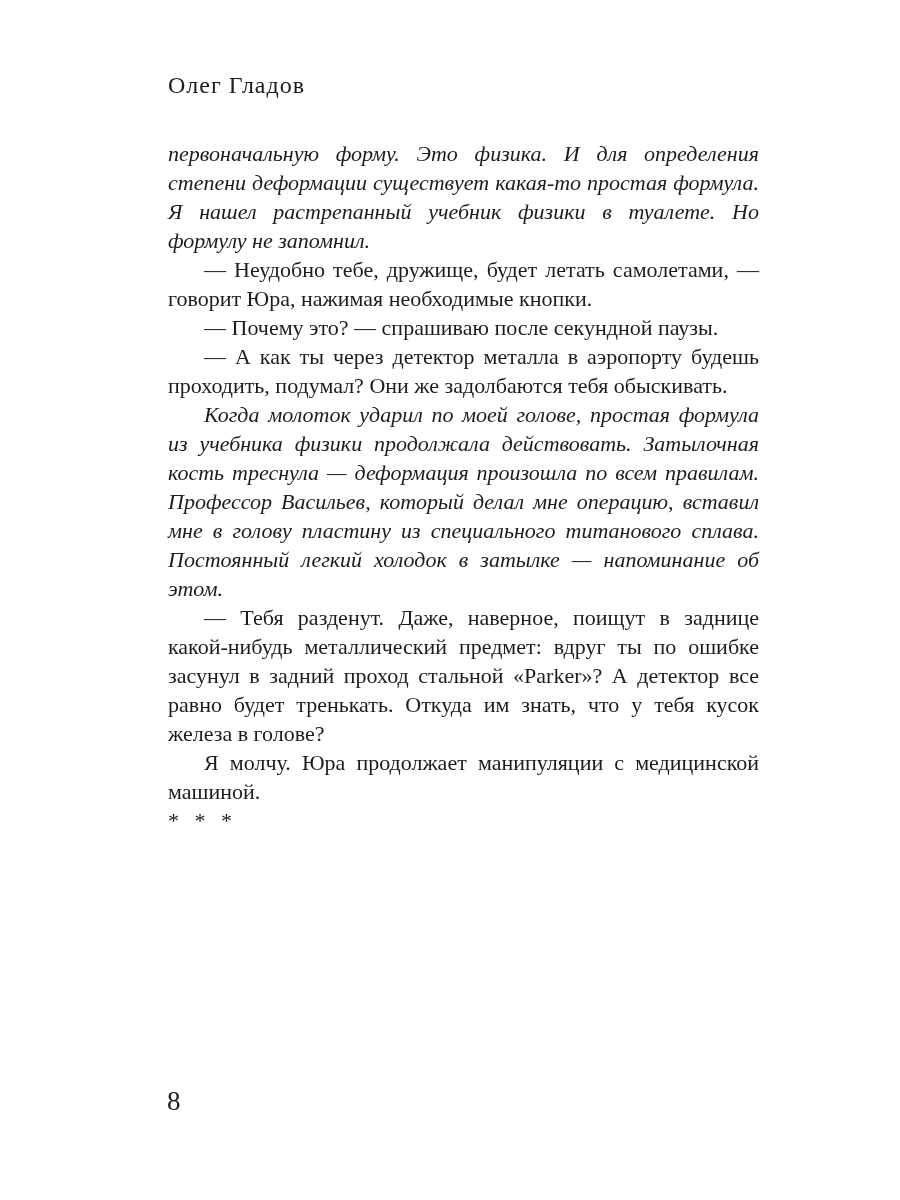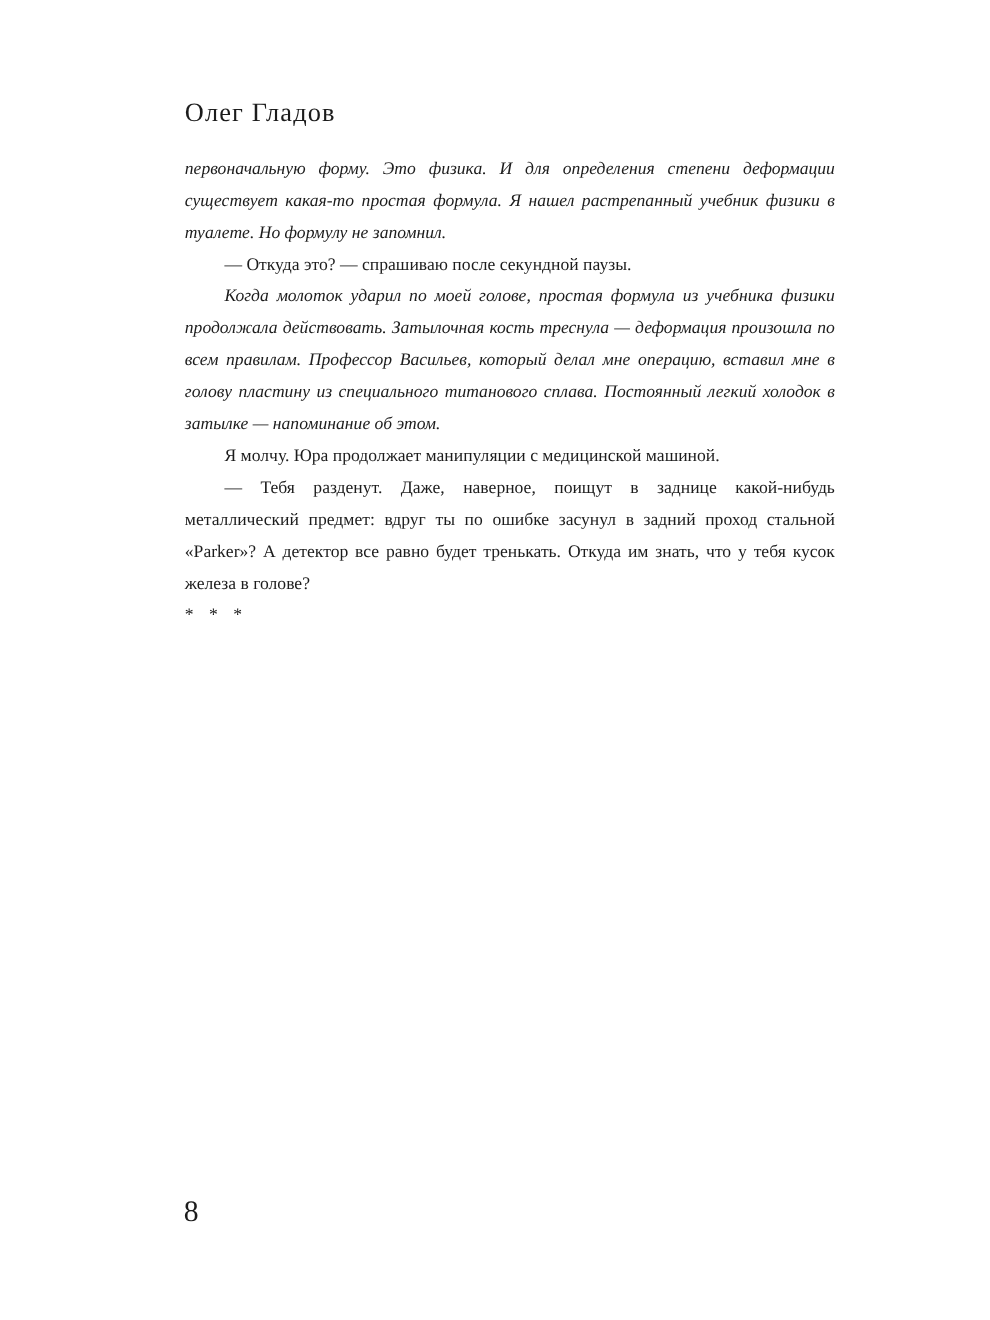--- a/index.html
+++ b/index.html
@@ -17,31 +17,30 @@
     overflow: hidden;
   }
   .running-header {
     position: absolute;
     top: 71px;
     left: 168px;
     font-size: 24px;
     line-height: 28px;
     letter-spacing: 1px;
     white-space: nowrap;
-    margin-top: 18px;
   }
   .body-text {
     position: absolute;
     top: 139px;
     left: 168px;
     width: 591px;
   }
   .body-text p {
     margin: 0;
-    font-size: 16px;
+    font-size: 22px;
     line-height: 29px;
     text-align: justify;
     hyphens: none;
   }
   .indent {
     text-indent: 36px;
   }
   .ital {
     font-style: italic;
   }
@@ -65,29 +64,31 @@
 <body>
 
 <div class="page">
 
   <div class="running-header">Олег Гладов</div>
 
   <div class="body-text">
 
     <p class="ital">первоначальную форму. Это физика. И для определения степени деформации существует какая-то простая формула. Я нашел растрепанный учебник физики в туалете. Но формулу не запомнил.</p>
 
+    <p class="indent">— Неудобно тебе, дружище, будет летать самолетами, — говорит Юра, нажимая необходимые кнопки.</p>
 
-    <p class="indent">— Откуда это? — спрашиваю после секундной паузы.</p>
+    <p class="indent">— Почему это? — спрашиваю после секундной паузы.</p>
 
+    <p class="indent">— А как ты через детектор металла в аэропорту будешь проходить, подумал? Они же задолбаются тебя обыскивать.</p>
 
     <p class="ital indent">Когда молоток ударил по моей голове, простая формула из учебника физики продолжала действовать. Затылочная кость треснула — деформация произошла по всем правилам. Профессор Васильев, который делал мне операцию, вставил мне в голову пластину из специального титанового сплава. Постоянный легкий холодок в затылке — напоминание об этом.</p>
 
+    <p class="indent">— Тебя разденут. Даже, наверное, поищут в заднице какой-нибудь металлический предмет: вдруг ты по ошибке засунул в задний проход стальной «Parker»? А детектор все равно будет тренькать. Откуда им знать, что у тебя кусок железа в голове?</p>
+
     <p class="indent">Я молчу. Юра продолжает манипуляции с медицинской машиной.</p>
-
-    <p class="indent">— Тебя разденут. Даже, наверное, поищут в заднице какой-нибудь металлический предмет: вдруг ты по ошибке засунул в задний проход стальной «Parker»? А детектор все равно будет тренькать. Откуда им знать, что у тебя кусок железа в голове?</p>
 
     <p class="separator">* * *</p>
 
 
 
   </div>
 
   <div class="page-number">8</div>
 
 </div>

